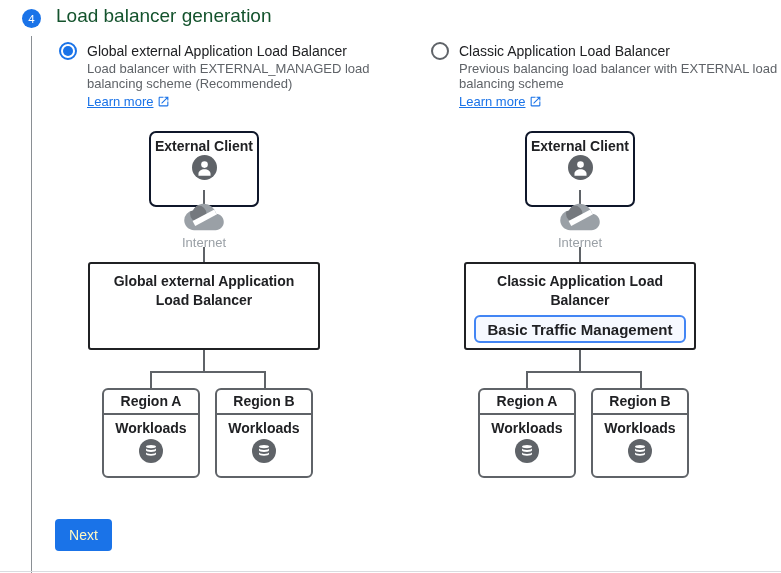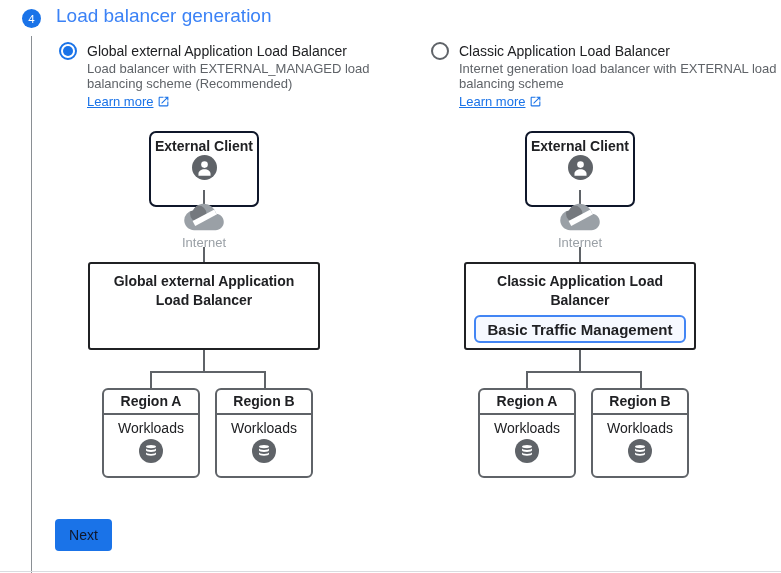--- a/index.html
+++ b/index.html
@@ -8,21 +8,21 @@
   #screen {
     position:relative; width:781px; height:573px; background:#fff; overflow:hidden;
   }
   
   .step-circle {
     position:absolute; left:22px; top:9px; width:19px; height:19px; border-radius:50%;
     background:#1a73e8; color:#fff; font-size:11.5px; font-weight:500;
     display:flex; align-items:center; justify-content:center;
   }
   .page-title {
-    position:absolute; left:56px; top:5px; font-size:19px; color:#3b82f6; font-weight:400;
+    position:absolute; left:56px; top:5px; font-size:19px; color:#14532d; font-weight:400;
   }
   .stepper-line {
     position:absolute; left:31px; top:36px; width:1px; height:537px; background:#8a8f94;
   }
   .bottom-divider {
     position:absolute; left:0; top:571px; width:781px; height:1px; background:#dadce0;
   }
   
   .radio { position:absolute; width:18px; height:18px; border-radius:50%; top:42px; }
   .radio.selected { border:2px solid #1a73e8; }
@@ -68,26 +68,26 @@
   .hline { position:absolute; left:62px; top:240px; width:116px; height:2px; background:#5f6368; }
   .drop { position:absolute; top:240px; width:2px; height:17px; background:#5f6368; }
   .drop-a { left:62px; } .drop-b { left:176px; }
   .region {
     position:absolute; top:257px; width:98px; height:90px; background:#fff;
     border:2px solid #5f6368; border-radius:6px; text-align:center;
   }
   .region-a { left:14px; } .region-b { left:127px; }
   .region-name { font-weight:bold; font-size:14px; color:#202124; line-height:23px;
     border-bottom:2px solid #5f6368; }
-  .region-content { font-weight:normal; font-size:14px; color:#202124; margin-top:5px; }
+  .region-content { font-weight:bold; font-size:14px; color:#202124; margin-top:5px; }
   .db-icon { width:24px; height:24px; margin-top:3px; }
   
   .next-button {
     position:absolute; left:55px; top:519px; width:57px; height:32px;
-    background:#1a73e8; color:#0f172a; border:none; border-radius:4px;
+    background:#1a73e8; color:#fef9c3; border:none; border-radius:4px;
     font-family:"Liberation Sans", sans-serif; font-size:14px; font-weight:500; cursor:pointer;
   }
 </style>
 </head>
 <body>
 
 <div id="screen">
 
   <div class="step-circle">4</div>
   <div class="page-title">Load balancer generation</div>
@@ -100,21 +100,21 @@
     <span class="lm-text">Learn more</span>
     <span>
       <svg width="13" height="13" viewBox="0 0 24 24" fill="#1a73e8">
           <path d="M19 19H5V5h7V3H5c-1.1 0-2 .9-2 2v14c0 1.1.9 2 2 2h14c1.1 0 2-.9 2-2v-7h-2v7zM14 3v2h3.59l-9.83 9.83 1.41 1.41L19 6.41V10h2V3h-7z"></path>
         </svg>
     </span>
   </div>
 
   <div class="radio unselected" style="left:431px;"></div>
   <div class="opt-label" style="left:459px;">Classic Application Load Balancer</div>
-  <div class="opt-desc" style="left:459px; width:322px;">Internet generation load balancer with EXTERNAL load balancing scheme</div>
+  <div class="opt-desc" style="left:459px; width:322px;">Previous balancing load balancer with EXTERNAL load balancing scheme</div>
   <div class="learn-more" style="left:459px;">
     <span class="lm-text">Learn more</span>
     <span>
       <svg width="13" height="13" viewBox="0 0 24 24" fill="#1a73e8">
           <path d="M19 19H5V5h7V3H5c-1.1 0-2 .9-2 2v14c0 1.1.9 2 2 2h14c1.1 0 2-.9 2-2v-7h-2v7zM14 3v2h3.59l-9.83 9.83 1.41 1.41L19 6.41V10h2V3h-7z"></path>
         </svg>
     </span>
   </div>
 
   <div class="diagram" id="diagram-left">

